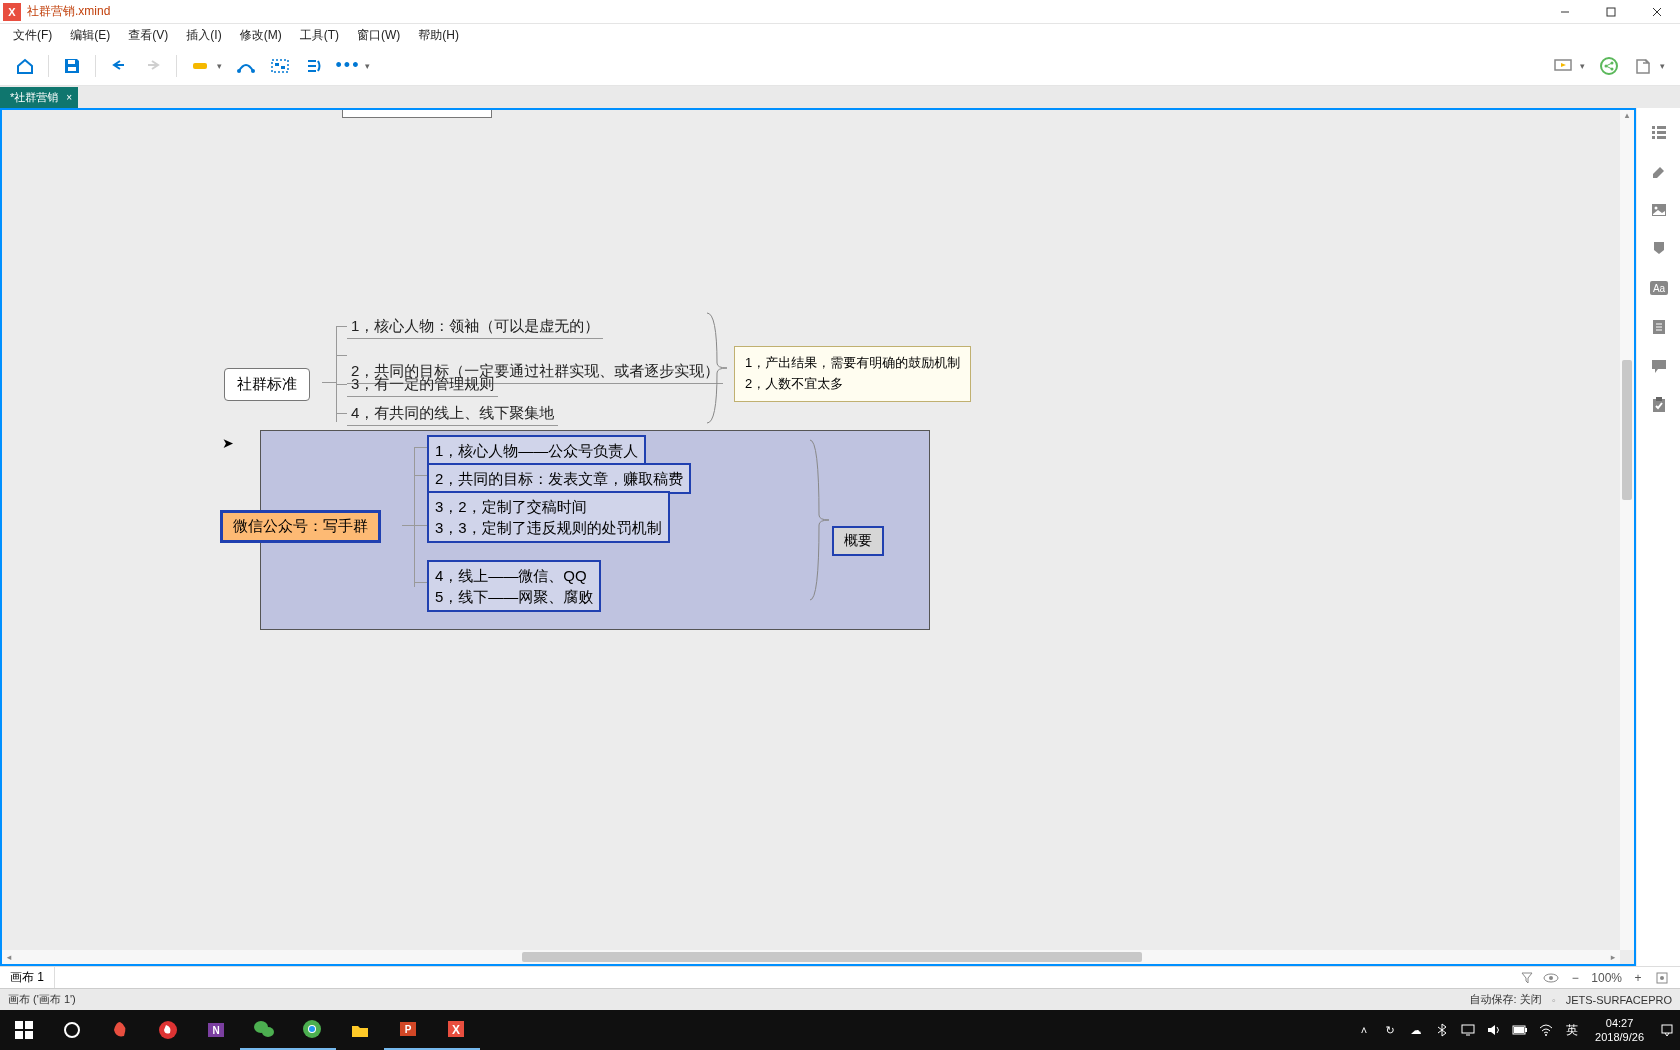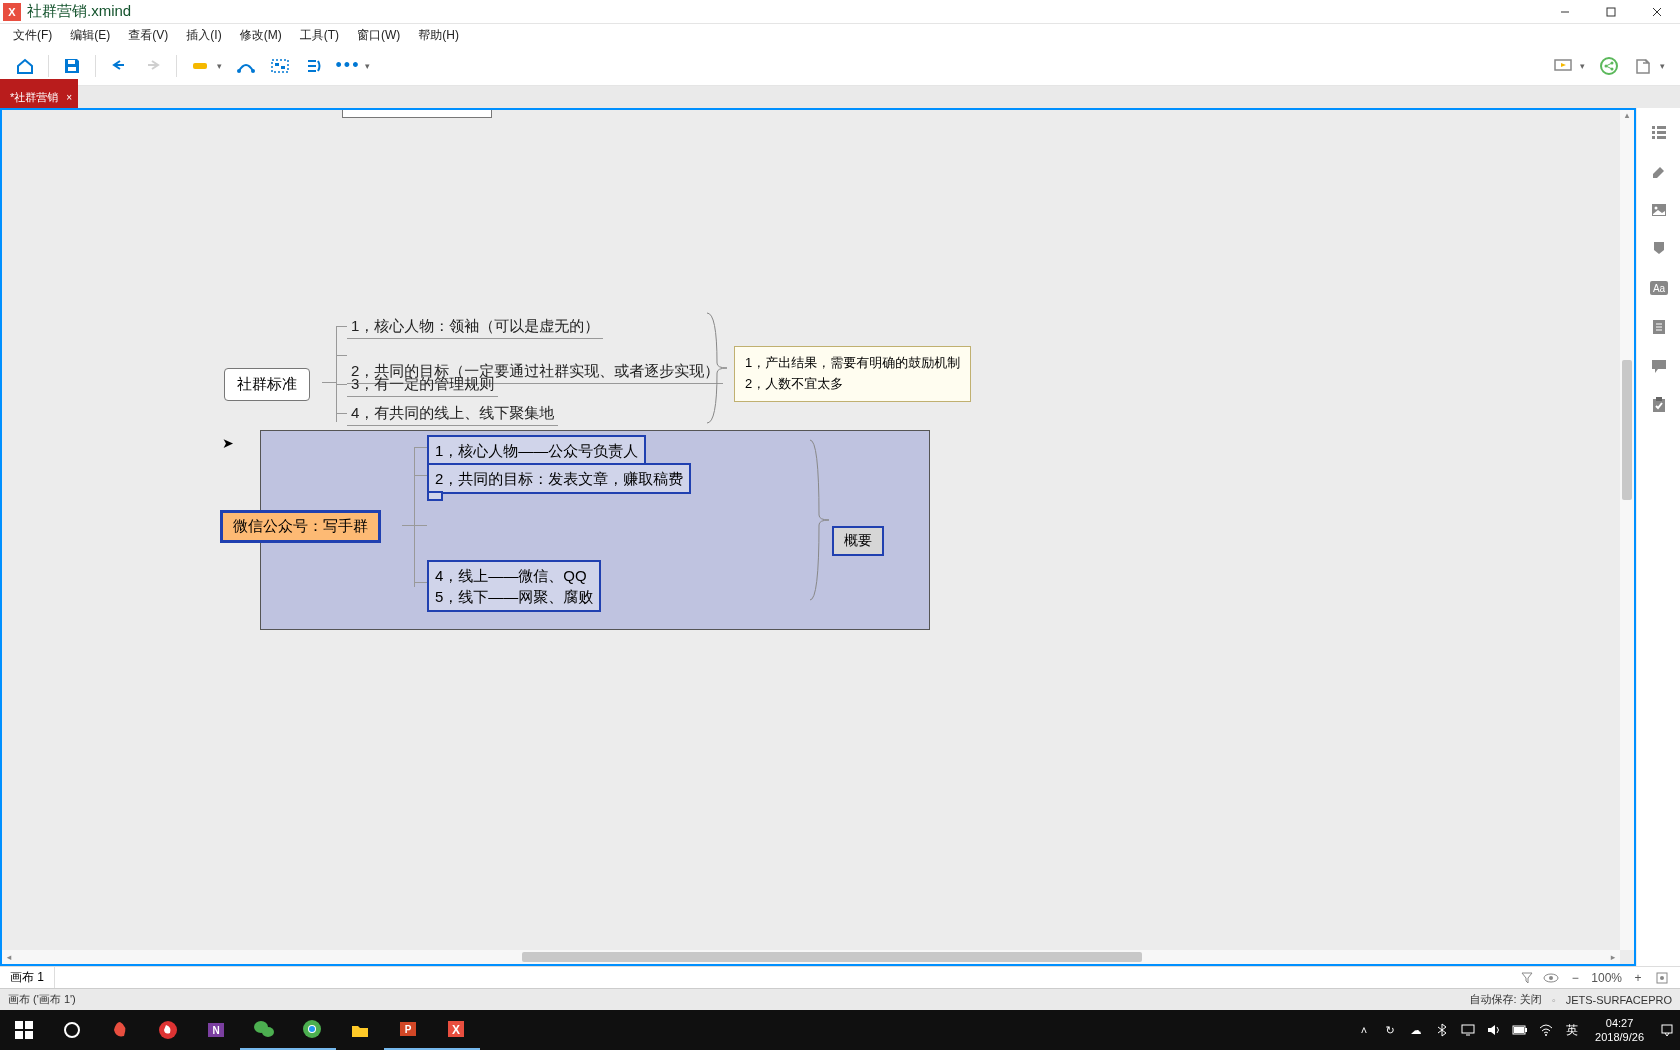--- a/index.html
+++ b/index.html
@@ -1,38 +1,38 @@
 <!DOCTYPE html>
 <html><head>
 <meta charset="utf-8">
 <style>
 * { margin: 0; padding: 0; box-sizing: border-box; }
 body { font-family: "Microsoft YaHei", Arial, sans-serif; font-size: 13px; background: #fff; overflow: hidden; }
 
 
 .titlebar { height: 24px; background: #fff; display: flex; align-items: center; padding: 0 0 0 3px; border-bottom: 1px solid #e5e5e5; }
 .titlebar .app-icon { width: 18px; height: 18px; background: #e84e3f; display: flex; align-items: center; justify-content: center; color: #fff; font-size: 11px; font-weight: bold; margin-right: 6px; }
-.titlebar .title-text { font-size: 15px; color: #14532d; }
+.titlebar .title-text { font-size: 12px; color: #c2410c; }
 .titlebar .win-controls { margin-left: auto; display: flex; }
 .titlebar .win-btn { width: 46px; height: 24px; display: flex; align-items: center; justify-content: center; color: #555; }
 
 
 .menubar { height: 22px; background: #fff; display: flex; align-items: center; padding: 0 4px; }
 .menubar .menu-item { padding: 2px 9px; font-size: 12px; color: #222; }
 
 
 .toolbar { height: 40px; background: #fff; display: flex; align-items: center; padding: 0 8px; border-bottom: 1px solid #e5e5e5; }
 .toolbar .tbtn { width: 30px; height: 30px; display: flex; align-items: center; justify-content: center; margin: 0 2px; border-radius: 3px; }
 .toolbar .sep { width: 1px; height: 22px; background: #ddd; margin: 0 6px; }
 .toolbar .dropdown-arrow { width: 12px; font-size: 9px; color: #666; }
 .toolbar .right-group { margin-left: auto; display: flex; align-items: center; }
 
 
 .tabbar { height: 22px; background: #eaeaea; display: flex; align-items: flex-end; }
-.tab { background: #b91c1c; color: #fff; font-size: 11px; padding: 11px 6px 3px 10px; display: flex; align-items: center; }
+.tab { background: #0f766e; color: #fff; font-size: 11px; padding: 3px 6px 3px 10px; display: flex; align-items: center; }
 .tab .close-x { margin-left: 8px; font-size: 10px; }
 
 
 .main-area { display: flex; height: calc(1050px - 24px - 22px - 40px - 22px - 22px - 22px - 40px); }
 .canvas-wrap { flex: 1; position: relative; border: 2px solid #0090ff; background: #ececec; overflow: hidden; }
 .canvas { position: absolute; inset: 0; }
 .sidebar-r { width: 44px; background: #fff; display: flex; flex-direction: column; align-items: center; padding-top: 12px; gap: 15px; border-left: 1px solid #eee; }
 .sidebar-r .sbtn { width: 24px; height: 24px; color: #666; display:flex; align-items:center; justify-content:center; }
 
 
@@ -233,20 +233,22 @@
       <div class="connector" style="left:334px; top:274px; width:11px; height:1px;"></div>
       <div class="connector" style="left:334px; top:303px; width:11px; height:1px;"></div>
 
       <div class="selected-region" style="left:258px; top:320px; width:670px; height:200px;"></div>
 
       <div class="sel-node" style="left:218px; top:400px;"><span>微信公众号：写手群</span></div>
 
       <div class="sel-sub" style="left:425px; top:325px;"><span>1，核心人物——公众号负责人</span></div>
       <div class="sel-sub" style="left:425px; top:353px;"><span>2，共同的目标：发表文章，赚取稿费</span></div>
       <div class="sel-sub" style="left:425px; top:381px;">
+        <div>3，2，定制了交稿时间</div>
+        <div>3，3，定制了违反规则的处罚机制</div>
       </div>
       <div class="sel-sub" style="left:425px; top:450px;">
         <div>4，线上——微信、QQ</div>
         <div>5，线下——网聚、腐败</div>
       </div>
 
       <svg style="position:absolute; left:805px; top:325px;" width="28" height="170">
           <path d="M3 5 Q12 5 12 80 Q12 85 22 85 Q12 85 12 90 Q12 165 3 165" fill="none" stroke="#888" stroke-width="1"></path>
         </svg>
 

